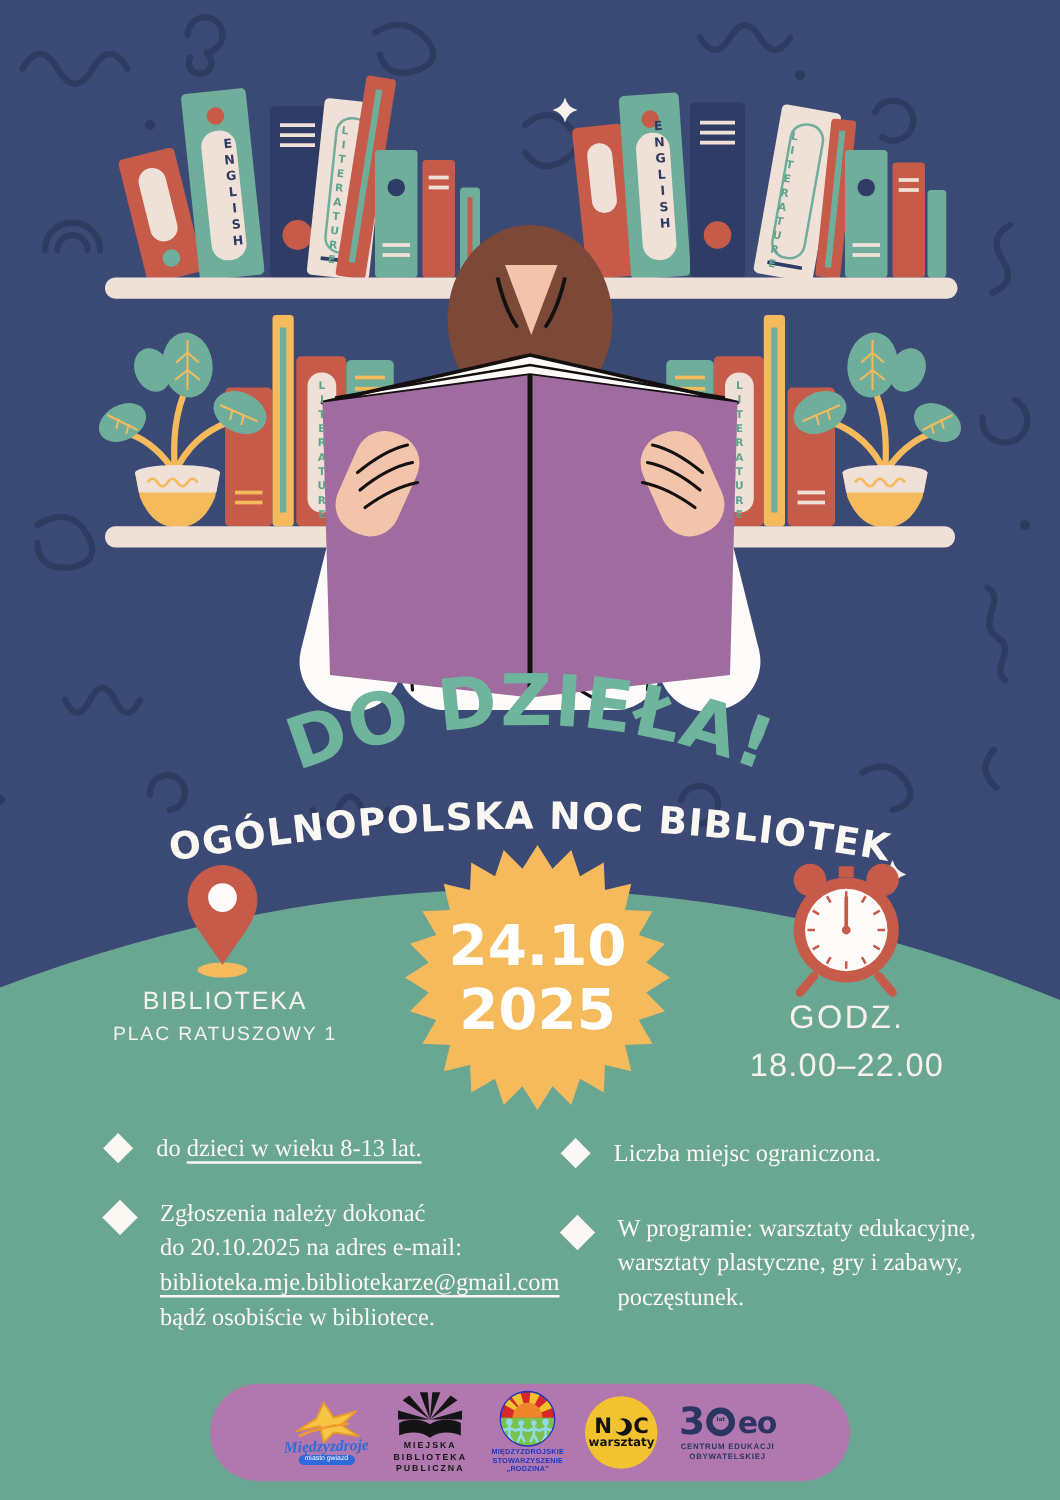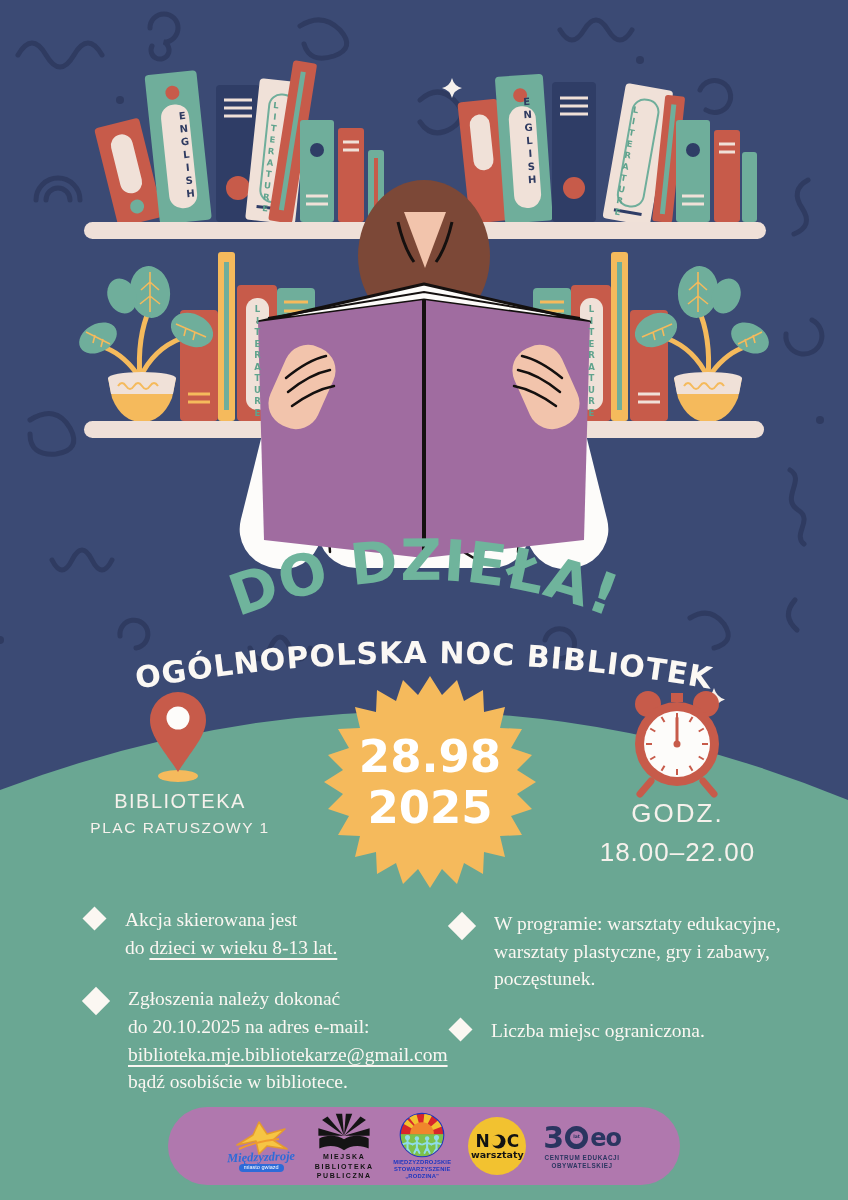--- a/index.html
+++ b/index.html
@@ -363,56 +363,55 @@
   <span class="spine literature abs" style="left:622px;top:104px;transform:rotate(10deg);">LITERATURE</span>
   <span class="spine literature abs" style="left:253px;top:304px;">LITERATURE</span>
   <span class="spine literature abs" style="left:587px;top:304px;">LITERATURE</span>
 
   <div class="abs info-block" style="left:28px;top:790px;width:304px;">
     <div class="loc-l1">BIBLIOTEKA</div>
     <div class="loc-l3">PLAC RATUSZOWY 1</div>
   </div>
 
   <div class="abs date-text" style="left:330px;top:732px;width:200px;">
-    <div>28.98</div>
+    <div>24.10</div>
     <div>2025</div>
   </div>
 
   <div class="abs info-block" style="left:530px;top:798px;width:295px;">
     <div class="time-l1">GODZ.</div>
     <div class="time-l2">18.00–22.00</div>
   </div>
 
   <div class="abs bullets" style="left:84px;top:906px;width:368px;">
     <div class="bullet-item">
       <span class="diamond small"></span>
       <span>
-        <span style="display:block">Akcja skierowana jest</span>
         <span>do </span><span class="u">dzieci w wieku 8-13 lat.</span>
       </span>
     </div>
     <div class="bullet-item">
       <span class="diamond"></span>
       <span>
         <span style="display:block">Zgłoszenia należy dokonać</span>
         <span style="display:block">do 20.10.2025 na adres e-mail:</span>
         <span class="u" style="display:block">biblioteka.mje.bibliotekarze@gmail.com</span>
         <span style="display:block">bądź osobiście w bibliotece.</span>
       </span>
     </div>
   </div>
 
   <div class="abs bullets" style="left:450px;top:910px;width:352px;">
+    <div class="bullet-item" style="margin-bottom:32px;">
+      <span class="diamond small"></span>
+      <span>Liczba miejsc ograniczona.</span>
+    </div>
     <div class="bullet-item">
       <span class="diamond"></span>
       <span>W programie: warsztaty edukacyjne, warsztaty plastyczne, gry i zabawy, poczęstunek.</span>
-    </div>
-    <div class="bullet-item" style="margin-bottom:32px;">
-      <span class="diamond small"></span>
-      <span>Liczba miejsc ograniczona.</span>
     </div>
   </div>
 
   <div class="footer-pill">
 
     <div class="logo logo-mdz">
       <svg width="64" height="34" viewBox="0 0 64 34">
         <path d="M30,1 L38,13 L56,8 L44,19 L58,28 L38,25 L30,33 L27,20 L8,24 L24,14 Z" fill="#F6C544" stroke="#E59A2F" stroke-width="1.5" stroke-linejoin="round"></path>
         <path d="M10,28 Q28,20 50,18" stroke="#F09A2E" stroke-width="2" fill="none"></path>
       </svg>

